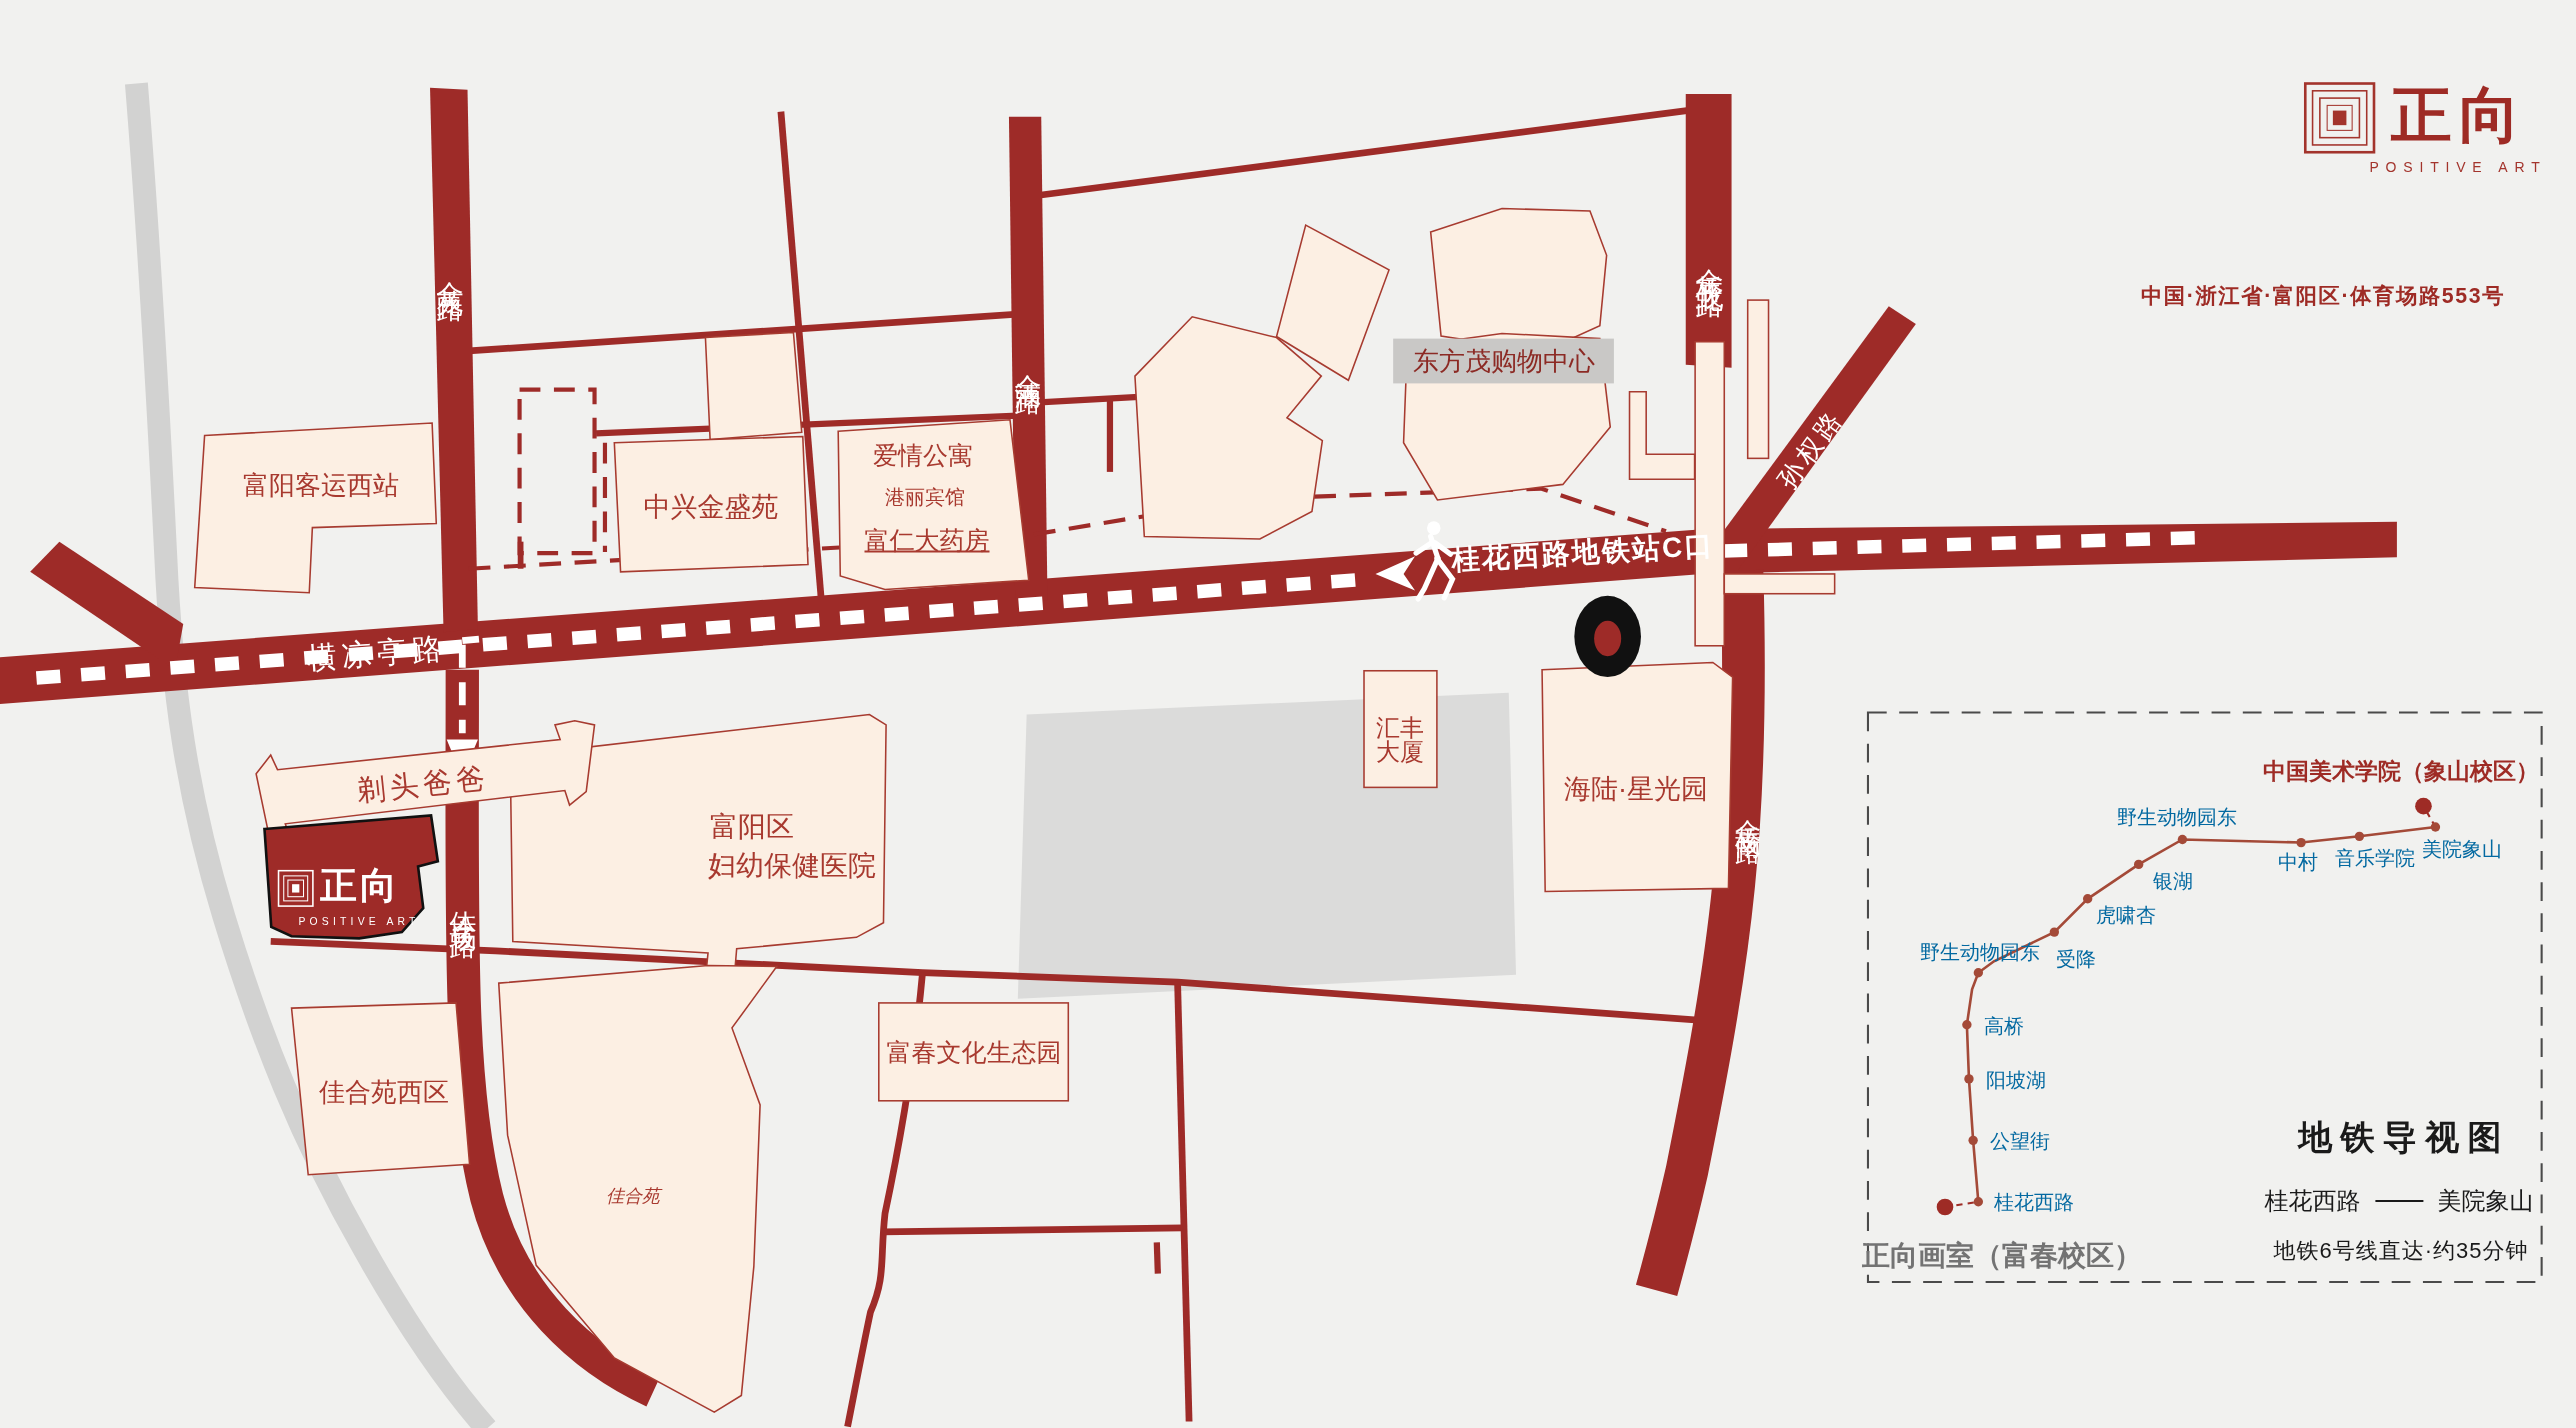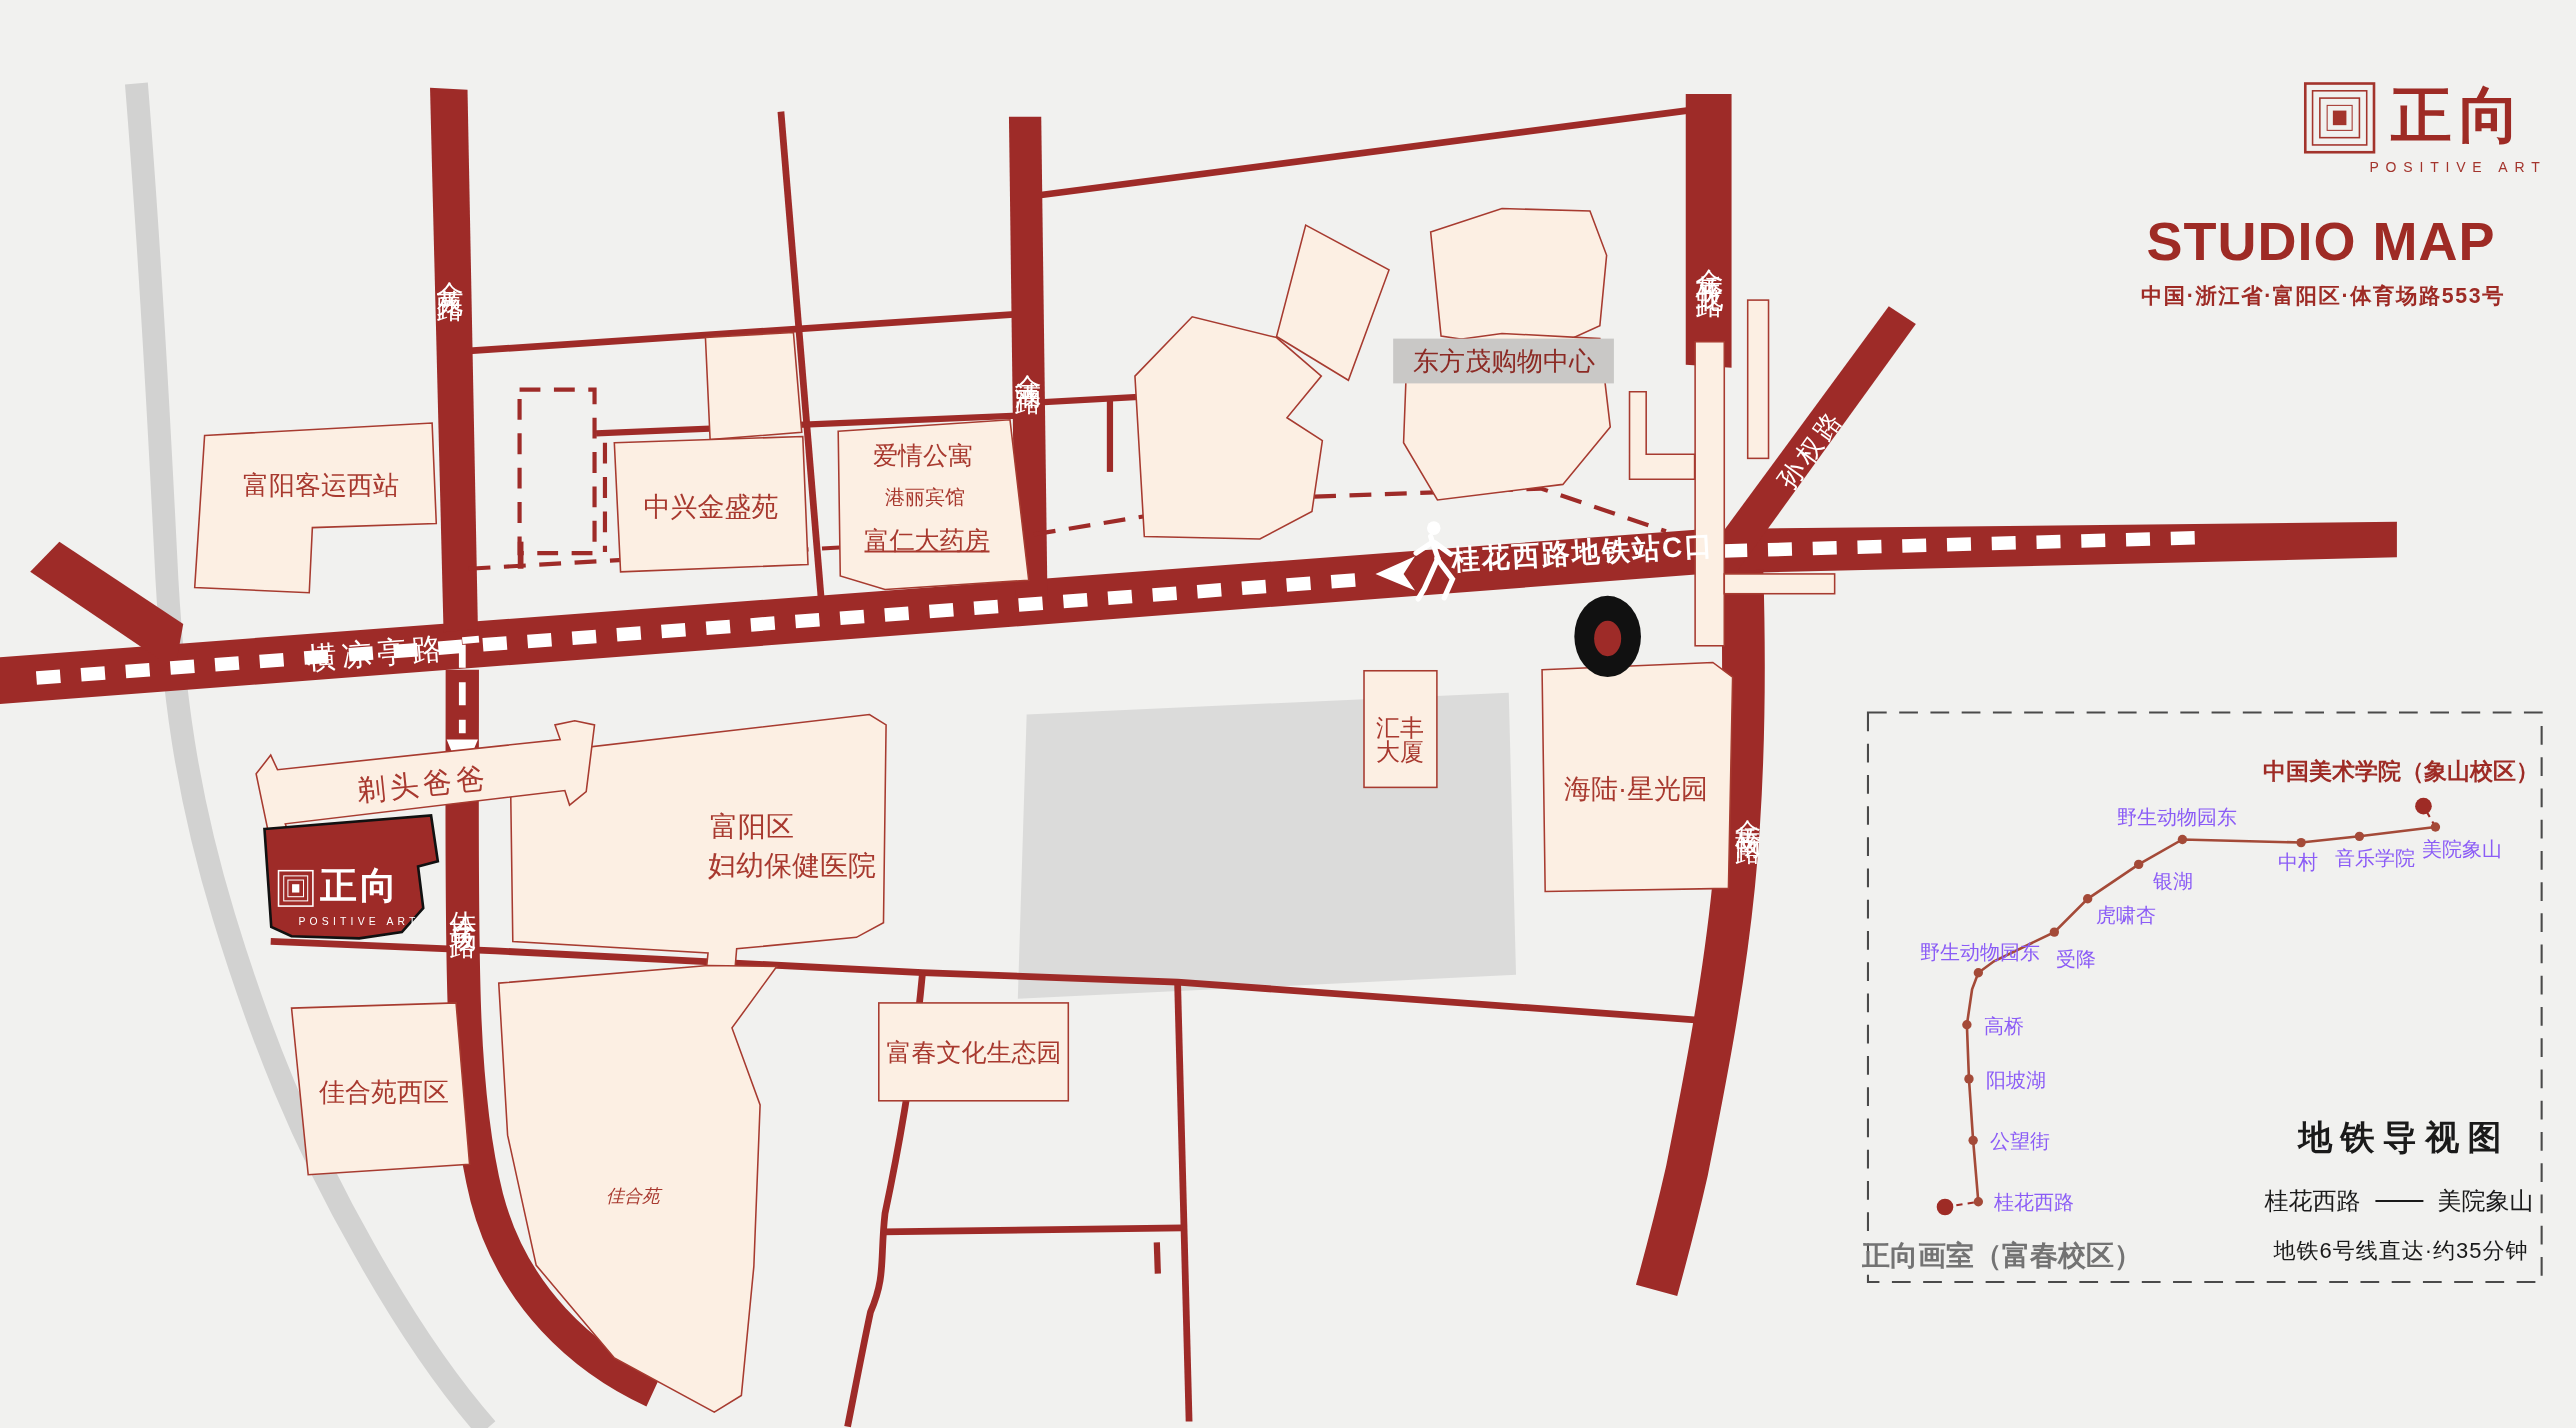--- a/index.html
+++ b/index.html
@@ -36,21 +36,21 @@
   #lbl-fuchun{left:974px;top:1052px;font-size:25px;}
   
   #studio-zh{left:360px;top:886px;font-size:37px;font-weight:bold;color:#fff;letter-spacing:3.1px;}
   #studio-en{left:359px;top:921px;font-size:10.4px;color:#fff;letter-spacing:4.2px;}
   
   #brand-zh{left:2459px;top:116px;font-size:61px;font-weight:bold;color:#9e2b25;letter-spacing:7.3px;}
   #brand-en{left:2458px;top:167px;font-size:14px;color:#a3342c;letter-spacing:6.8px;}
   #hdr-title{left:2321px;top:241px;font-size:54px;font-weight:bold;color:#9e2b25;letter-spacing:1px;}
   #hdr-addr{left:2323px;top:295px;font-size:21.3px;font-weight:bold;color:#9e2b25;letter-spacing:1.6px;}
   
-  .st{position:absolute;transform:translateY(-50%);color:#8b5cf6;font-size:20px;white-space:nowrap;}
+  .st{position:absolute;transform:translateY(-50%);color:#0369a1;font-size:20px;white-space:nowrap;}
   #st-0{left:1994px;top:1202px;} #st-1{left:1990px;top:1141px;} #st-2{left:1986px;top:1080px;}
   #st-3{left:1984px;top:1026px;} #st-4{left:1920px;top:952px;} #st-5{left:2056px;top:959px;}
   #st-6{left:2096px;top:915px;} #st-7{left:2153px;top:881px;} #st-8{left:2117px;top:817px;}
   #st-9{left:2278px;top:862px;} #st-10{left:2335px;top:858px;} #st-11{left:2422px;top:849px;}
   #sub-origin{left:2002px;top:1256px;font-size:28px;font-weight:bold;color:#737373;}
   #sub-dest{left:2401px;top:771px;font-size:23px;font-weight:bold;color:#9e2b25;}
   #sub-title{left:2404px;top:1138px;font-size:34px;font-weight:bold;color:#1a1a1a;letter-spacing:8.3px;}
   #sub-route{left:2399px;top:1201px;font-size:24px;color:#1a1a1a;display:flex;align-items:center;gap:14.6px;}
   #sub-route .dash{width:48px;height:2.6px;background:#1a1a1a;}
   #sub-duration{left:2401px;top:1251px;font-size:22px;color:#1a1a1a;letter-spacing:1px;}
@@ -217,21 +217,20 @@
 <div class="lbl" id="lbl-titou">剃头爸爸</div>
 <div class="lbl" id="lbl-jiahexi">佳合苑西区</div>
 <div class="lbl" id="lbl-jiahe">佳合苑</div>
 <div class="lbl" id="lbl-fuchun">富春文化生态园</div>
 
 <div class="lbl" id="studio-zh">正向</div>
 <div class="lbl" id="studio-en">POSITIVE ART</div>
 
 <div class="lbl" id="brand-zh">正向</div>
 <div class="lbl" id="brand-en">POSITIVE ART</div>
-<div class="lbl" id="hdr-title">STUDIO MAP</div>
 <div class="lbl" id="hdr-addr">中国·浙江省·富阳区·体育场路553号</div>
 
 <div class="st" id="st-0">桂花西路</div>
 <div class="st" id="st-1">公望街</div>
 <div class="st" id="st-2">阳坡湖</div>
 <div class="st" id="st-3">高桥</div>
 <div class="st" id="st-4">野生动物园东</div>
 <div class="st" id="st-5">受降</div>
 <div class="st" id="st-6">虎啸杏</div>
 <div class="st" id="st-7">银湖</div>

